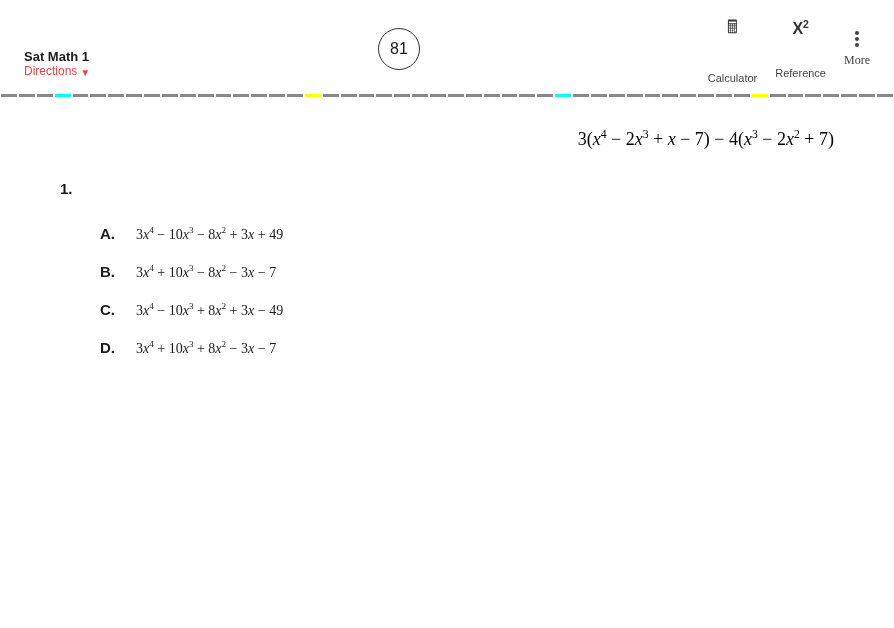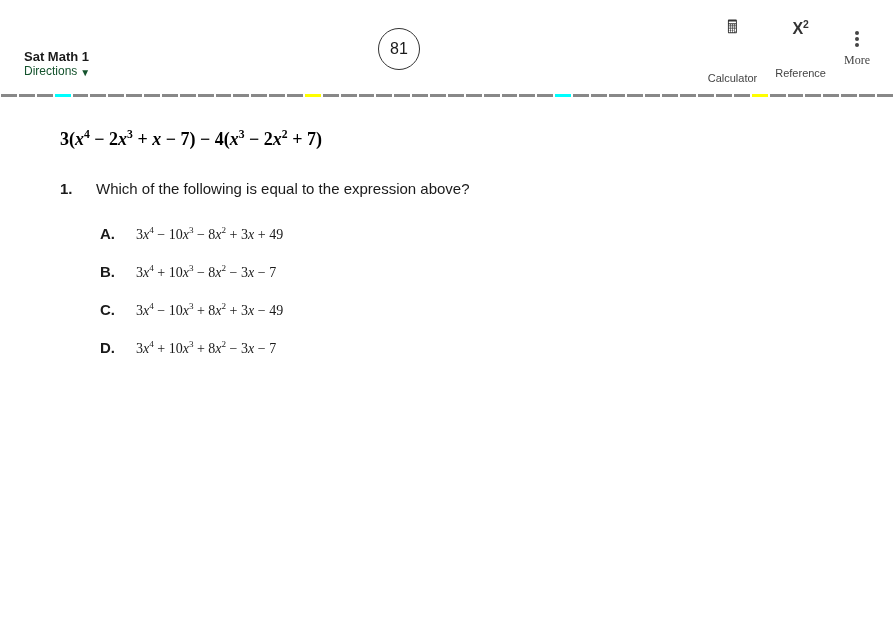--- a/index.html
+++ b/index.html
@@ -36,21 +36,21 @@
     .header-subtitle {
       font-family: Arial, sans-serif;
       font-weight: bold;
       font-size: 13px;
       color: #1a1a1a;
     }
 
     .header-directions {
       font-family: Arial, sans-serif;
       font-size: 12px;
-      color: #14532d;
+      color: #ef4444;
       display: flex;
       align-items: flex-end;
       gap: 3px;
       cursor: pointer;
     }
 
     .header-directions .chevron {
       font-size: 10px;
     }
 
@@ -136,25 +136,24 @@
       flex: 1;
       margin: 0 1px;
     }
 
     
     .content {
       padding: 30px 60px 20px 60px;
     }
 
     .expression-display {
-      text-align: left;
+      text-align: right;
       font-size: 18px;
       margin-bottom: 30px;
       font-family: 'Times New Roman', Times, serif;
-      font-weight: bold;
     }
 
     .question-stem {
       display: flex;
       gap: 16px;
       margin-bottom: 28px;
       font-family: Arial, sans-serif;
       font-size: 15px;
       color: #1a1a1a;
     }
@@ -285,21 +284,20 @@
     <div class="dash-segment" style="background-color: rgb(136, 136, 136);"></div>
   </div>
 
 <div class="content">
   <div class="expression-display">
     3(<em>x</em><sup>4</sup> − 2<em>x</em><sup>3</sup> + <em>x</em> − 7) − 4(<em>x</em><sup>3</sup> − 2<em>x</em><sup>2</sup> + 7)
   </div>
 
   <div class="question-stem">
     <span class="question-num">1.</span>
-    <span>Which of the following is equal to the expression above?</span>
   </div>
 
   <div class="options">
     <div class="option">
       <span class="option-letter">A.</span>
       <span class="option-expr">
         3<em>x</em><sup>4</sup> − 10<em>x</em><sup>3</sup> − 8<em>x</em><sup>2</sup> + 3<em>x</em> + 49
       </span>
     </div>
     <div class="option">

